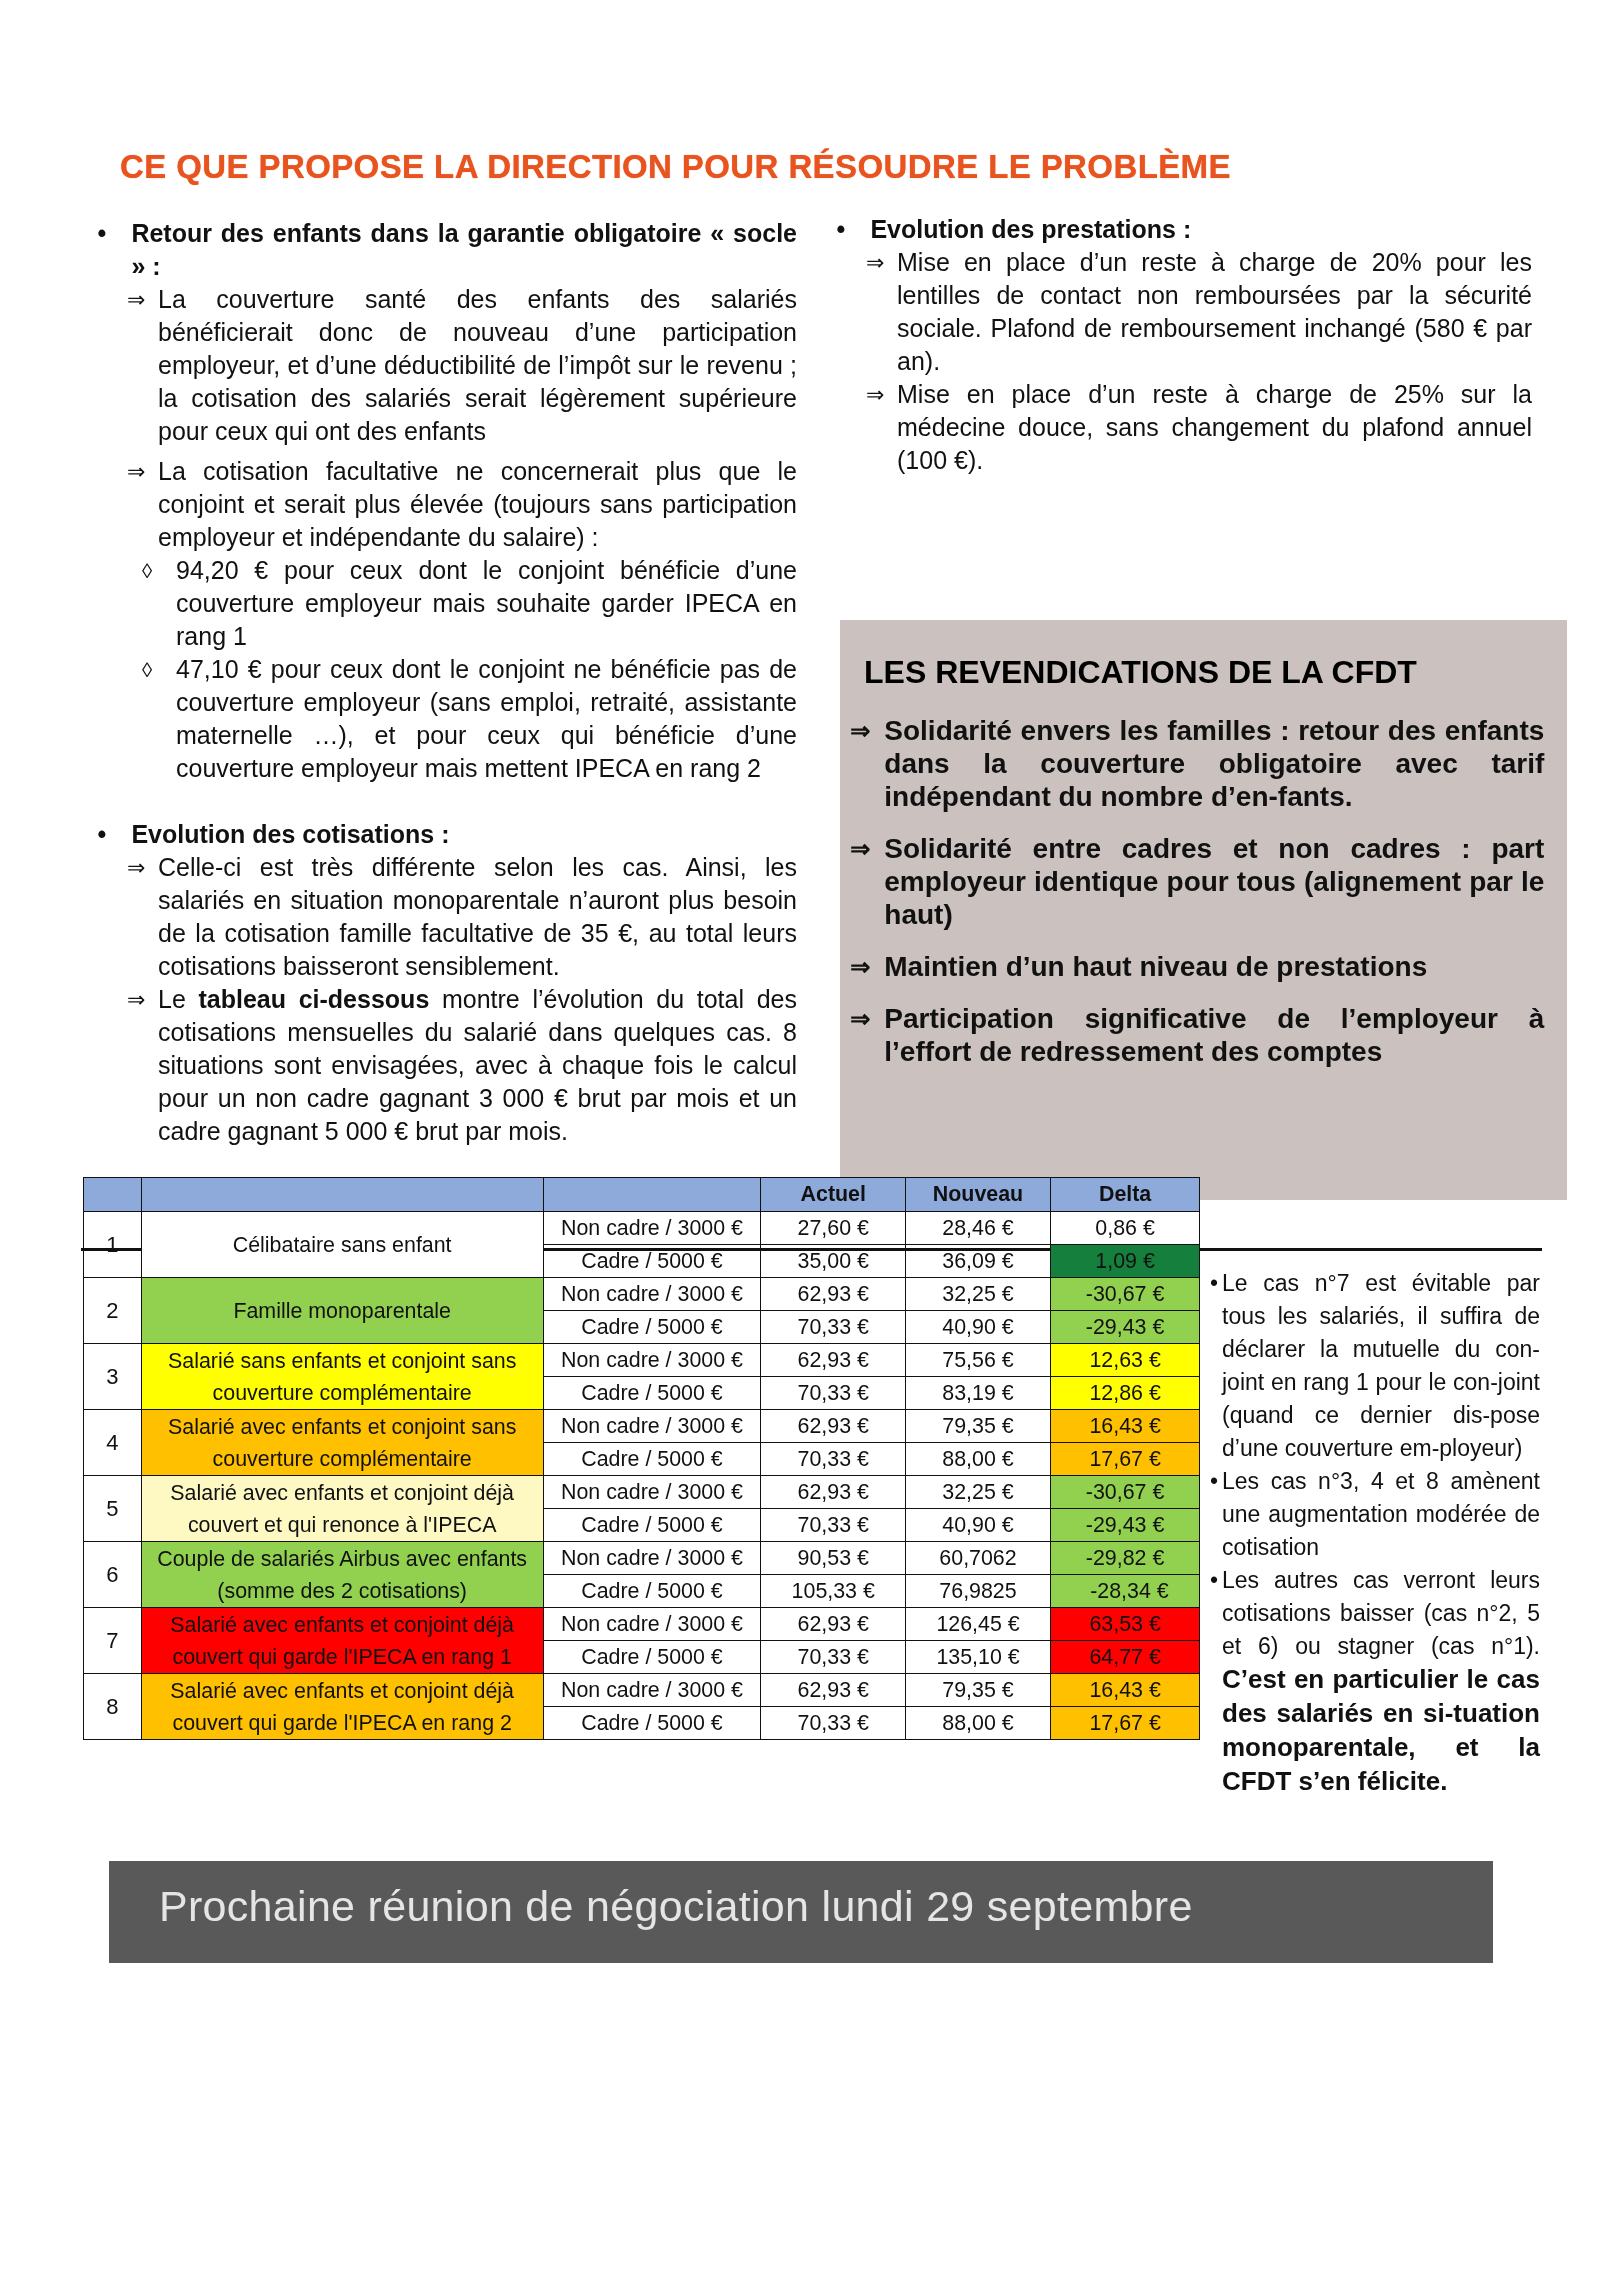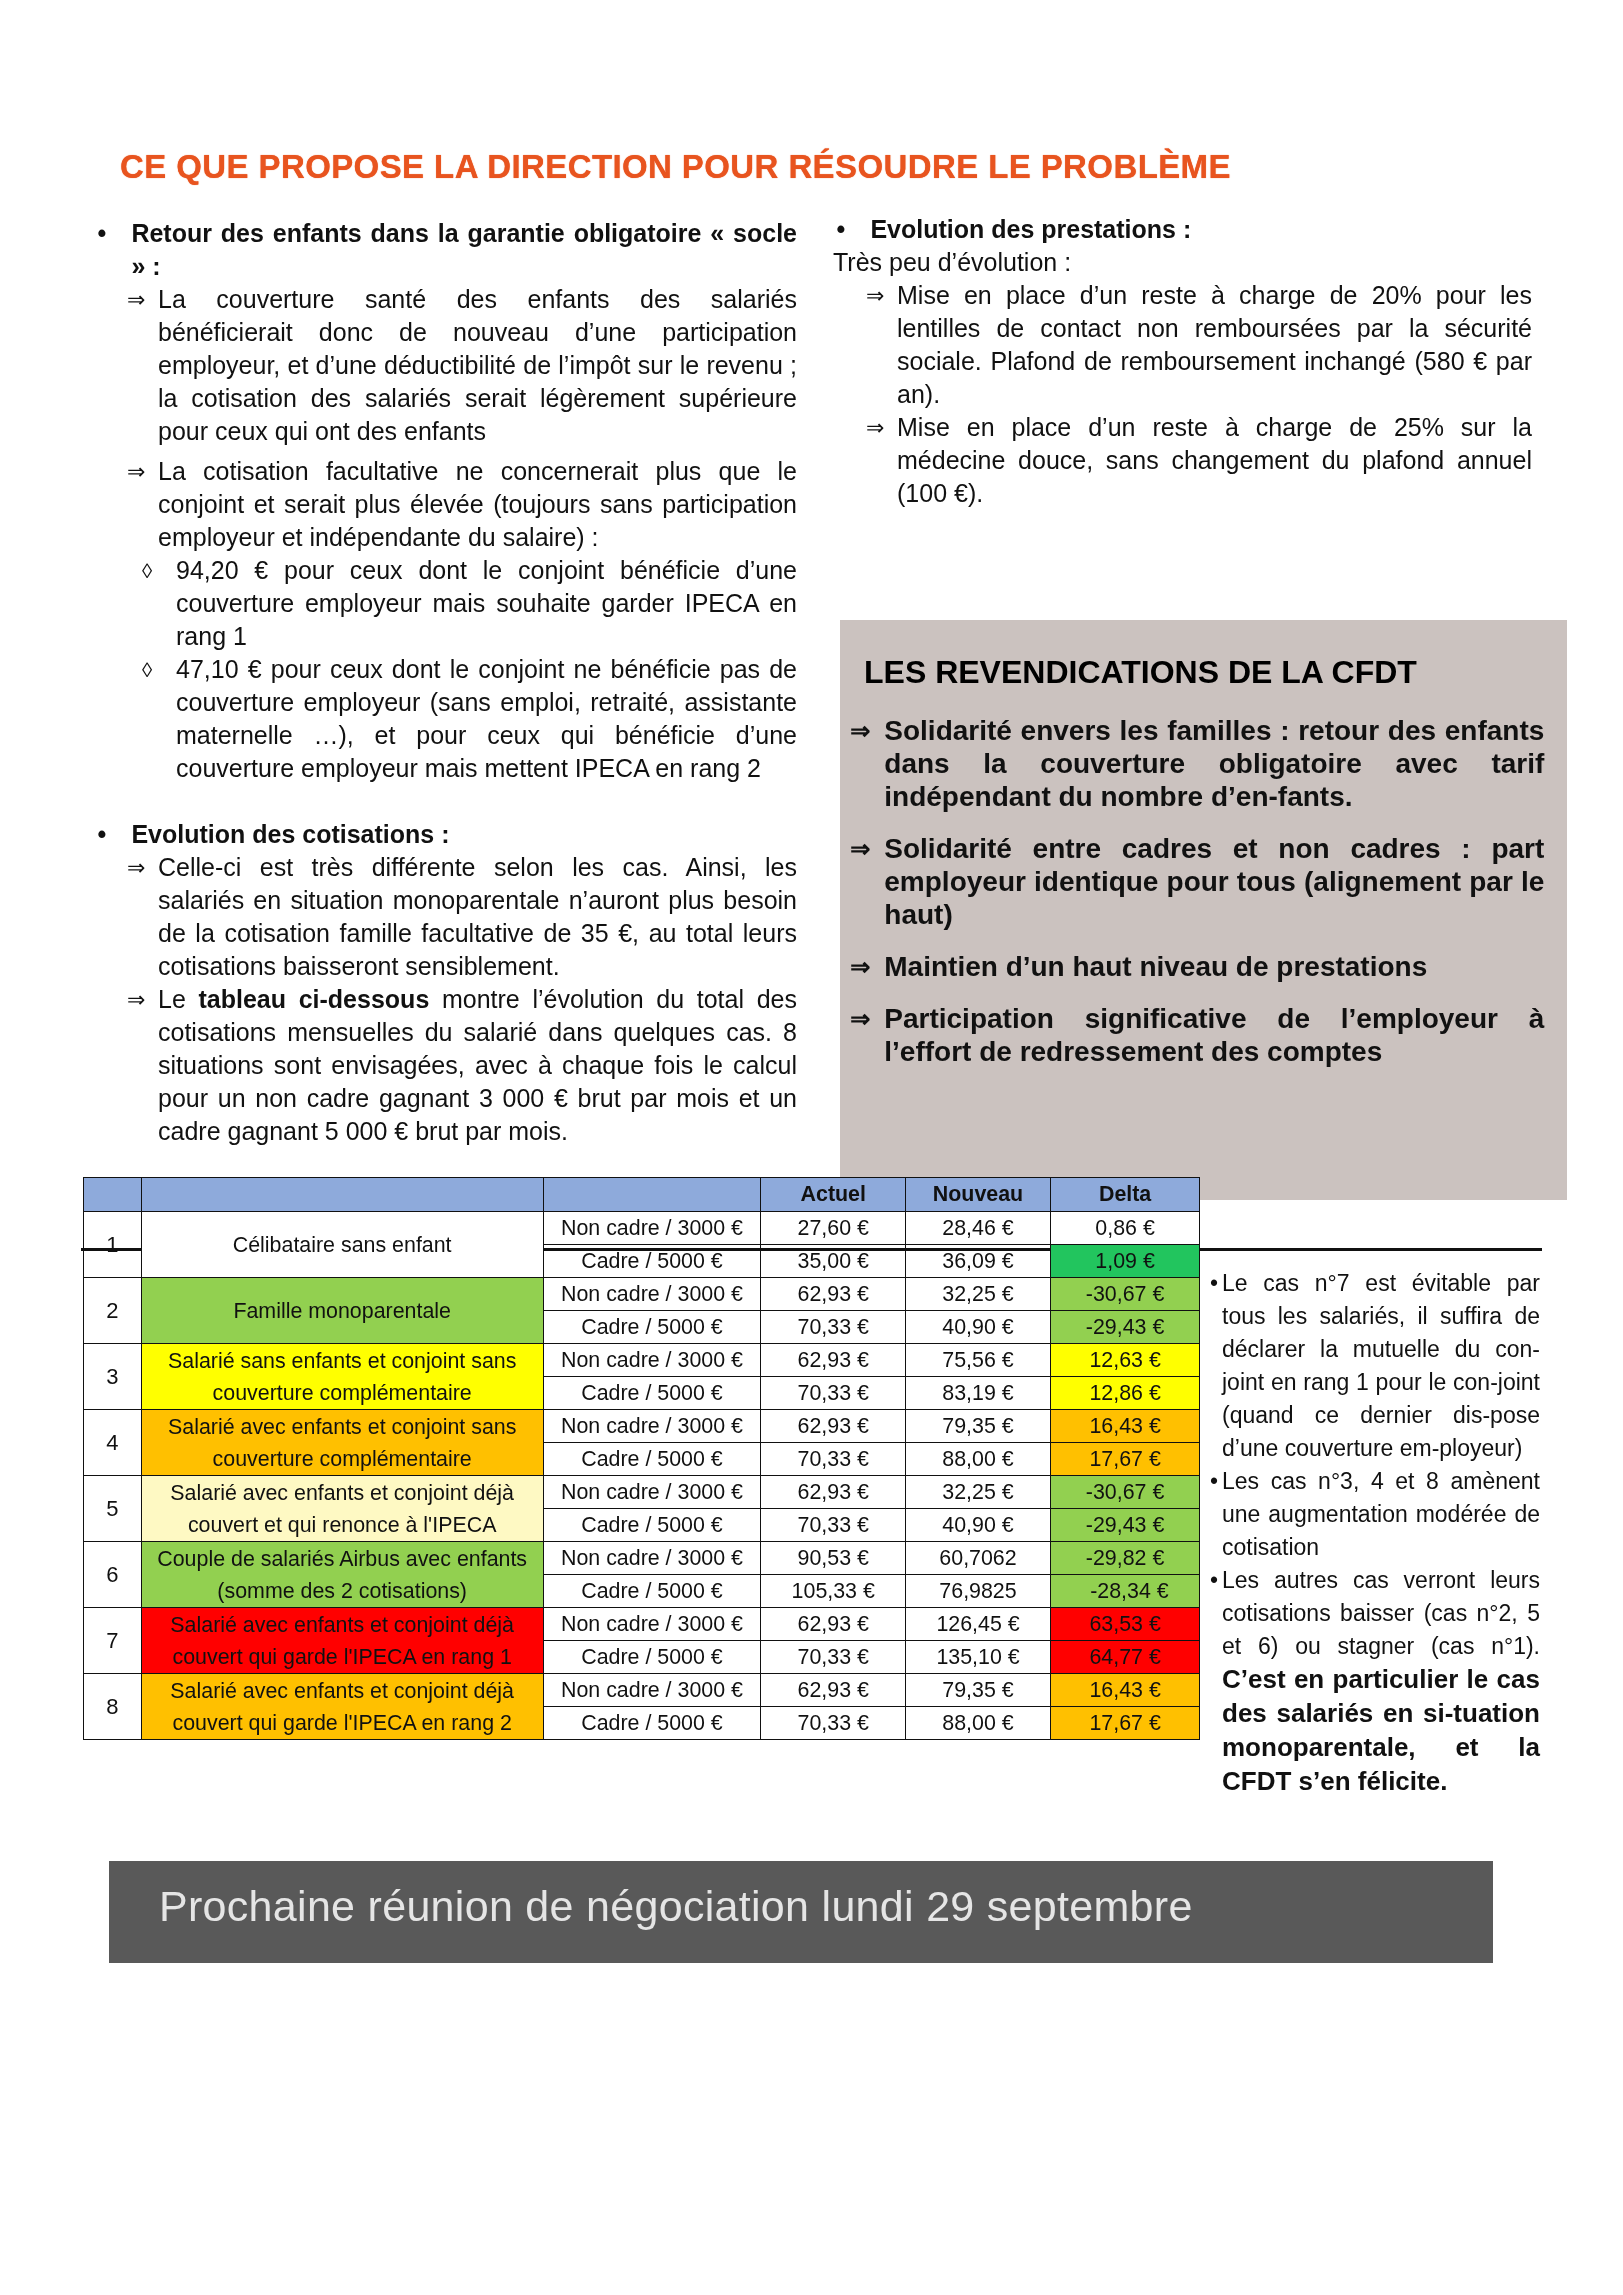--- a/index.html
+++ b/index.html
@@ -82,21 +82,20 @@
     <span class="ar">⇒</span>
     <span class="tx"><span>Le </span><b>tableau ci-dessous</b><span> montre l’évolution du total des cotisations mensuelles du salarié dans quelques cas. 8 situations sont envisagées, avec à chaque fois le calcul pour un non cadre gagnant 3 000 € brut par mois et un cadre gagnant 5 000 € brut par mois.</span></span>
   </div>
 </div>
 
 <div class="abs col right">
   <div class="bullet">
     <span class="dot">•</span>
     <span>Evolution des prestations :</span>
   </div>
-  <div>Très peu d’évolution :</div>
   <div class="arrow-item">
     <span class="ar">⇒</span>
     <span class="tx">Mise en place d’un reste à charge de 20% pour les lentilles de contact non remboursées par la sécurité sociale. Plafond de remboursement inchangé (580 € par an).</span>
   </div>
   <div class="arrow-item">
     <span class="ar">⇒</span>
     <span class="tx">Mise en place d’un reste à charge de 25% sur la médecine douce, sans changement du plafond annuel (100 €).</span>
   </div>
 </div>
 
@@ -141,21 +140,21 @@
         <td rowspan="2" class="sit" style="background: rgb(255, 255, 255); line-height: 32px;">Célibataire sans enfant</td>
         <td class="prof">Non cadre / 3000 €</td>
         <td class="val">27,60 €</td>
         <td class="val">28,46 €</td>
         <td class="delta" style="background: rgb(255, 255, 255); margin-left: 43px;">0,86 €</td>
       </tr>
       <tr>
         <td class="prof">Cadre / 5000 €</td>
         <td class="val">35,00 €</td>
         <td class="val">36,09 €</td>
-        <td class="delta" style="background: #22c55e;">1,09 €</td>
+        <td class="delta" style="background: #15803d;">1,09 €</td>
       </tr>
       <tr>
         <td rowspan="2" class="num">2</td>
         <td rowspan="2" class="sit" style="background: rgb(146, 208, 80); line-height: 32px;">Famille monoparentale</td>
         <td class="prof">Non cadre / 3000 €</td>
         <td class="val">62,93 €</td>
         <td class="val">32,25 €</td>
         <td class="delta" style="background: rgb(146, 208, 80);">-30,67 €</td>
       </tr>
       <tr>

